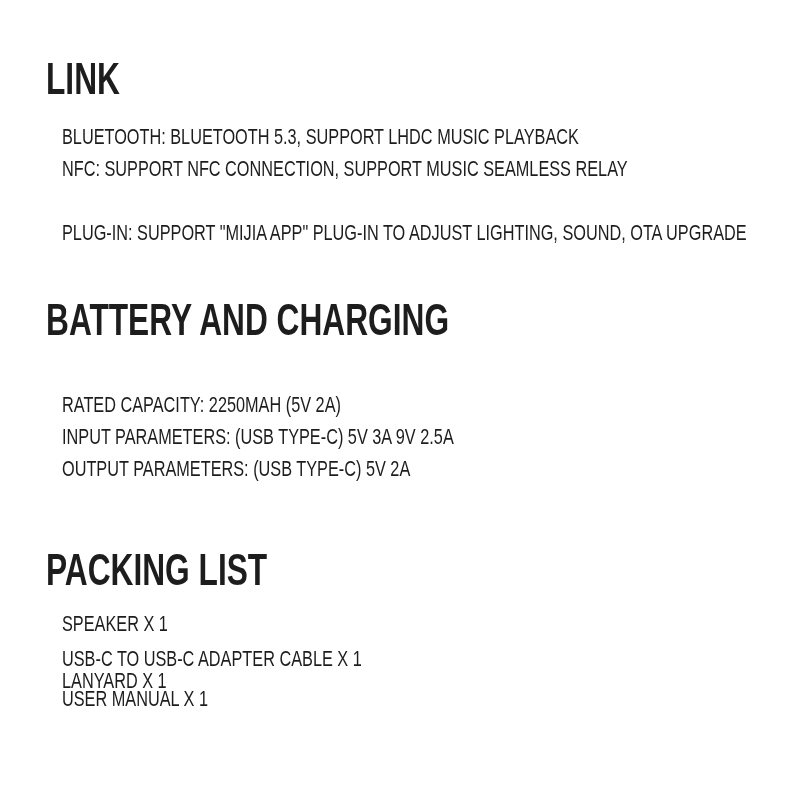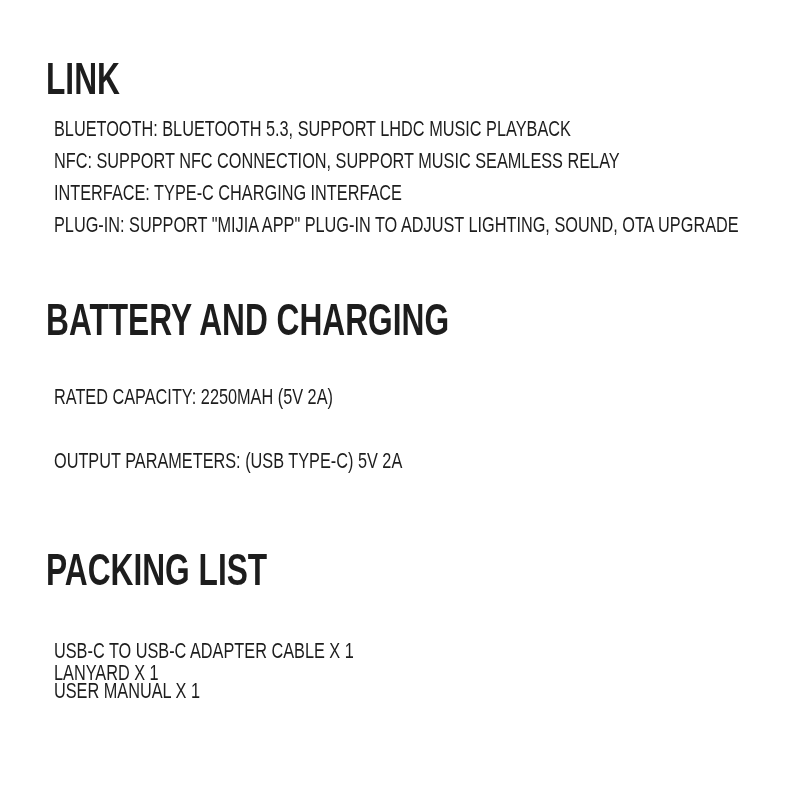--- a/index.html
+++ b/index.html
@@ -10,41 +10,42 @@
     color:#1d1d1d;
     font-family:"Liberation Sans", sans-serif;
     overflow:hidden;
   }
   .h{
     position:absolute;left:46px;margin:0;
     font-size:44px;line-height:1;font-weight:800;
     white-space:nowrap;
   }
   .l{
-    position:absolute;left:46px;margin:8px;
+    position:absolute;left:46px;margin:16px;
     font-size:22px;line-height:1;font-weight:500;
     white-space:nowrap;
   }
   
   .cxh{display:inline-block;transform:scaleX(.72);transform-origin:0 0;white-space:nowrap;}
   .cxb{display:inline-block;transform:scaleX(.74);transform-origin:0 0;white-space:nowrap;}
 </style>
 </head>
 <body>
 
 <div class="sheet">
 
   <h2 class="h" style="top:57px"><span class="cxh">LINK</span></h2>
   <p class="l" style="top:110px"><span class="cxb">BLUETOOTH: BLUETOOTH 5.3, SUPPORT LHDC MUSIC PLAYBACK</span></p>
   <p class="l" style="top:142px"><span class="cxb">NFC: SUPPORT NFC CONNECTION, SUPPORT MUSIC SEAMLESS RELAY</span></p>
-  <p class="l" style="top:174px"><span class="cxb">INTERFACE: TYPE-C CHARGING INTERFACE</span></p>
   <p class="l" style="top:206px"><span class="cxb">PLUG-IN: SUPPORT "MIJIA APP" PLUG-IN TO ADJUST LIGHTING, SOUND, OTA UPGRADE</span></p>
 
   <h2 class="h" style="top:298px"><span class="cxh">BATTERY AND CHARGING</span></h2>
   <p class="l" style="top:378px"><span class="cxb">RATED CAPACITY: 2250MAH (5V 2A)</span></p>
+  <p class="l" style="top:410px"><span class="cxb">INPUT PARAMETERS: (USB TYPE-C) 5V 3A 9V 2.5A</span></p>
   <p class="l" style="top:442px"><span class="cxb">OUTPUT PARAMETERS: (USB TYPE-C) 5V 2A</span></p>
 
   <h2 class="h" style="top:548px"><span class="cxh">PACKING LIST</span></h2>
+  <p class="l" style="top:597px"><span class="cxb">SPEAKER X 1</span></p>
   <p class="l" style="top:654px"><span class="cxb">LANYARD X 1</span></p>
   <p class="l" style="top:632px"><span class="cxb">USB-C TO USB-C ADAPTER CABLE X 1</span></p>
   <p class="l" style="top:672px"><span class="cxb">USER MANUAL X 1</span></p>
 
 </div>
 
 </body></html>

